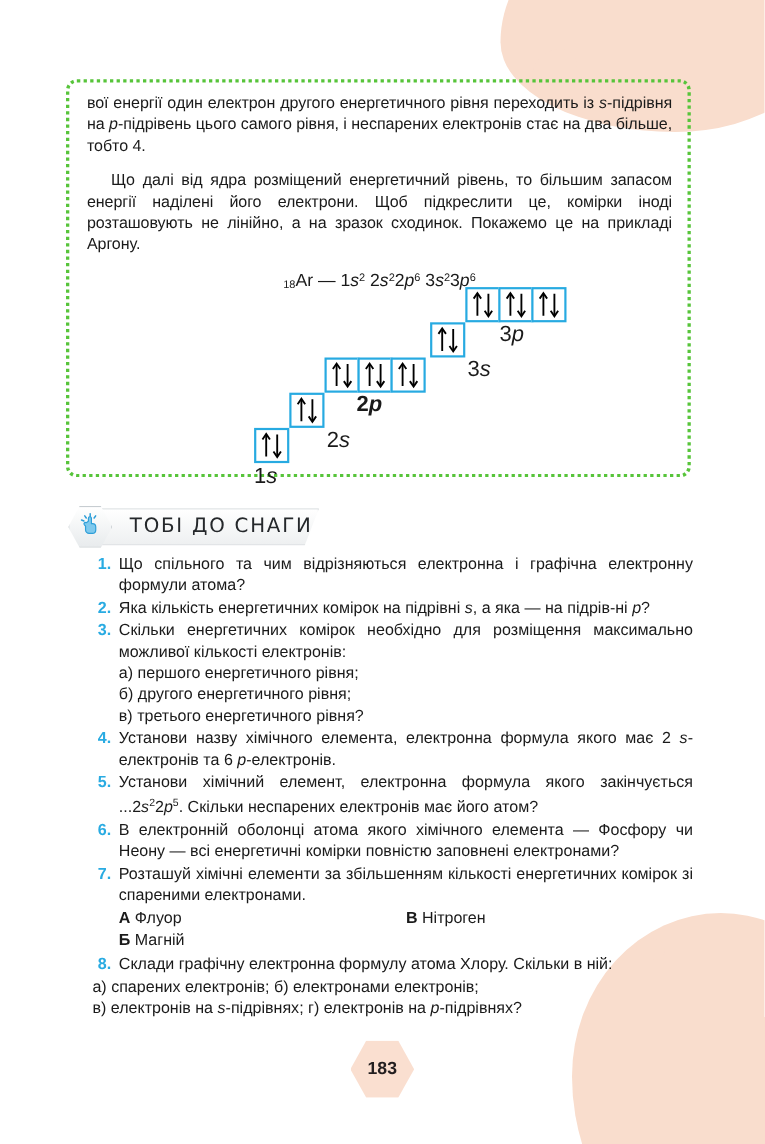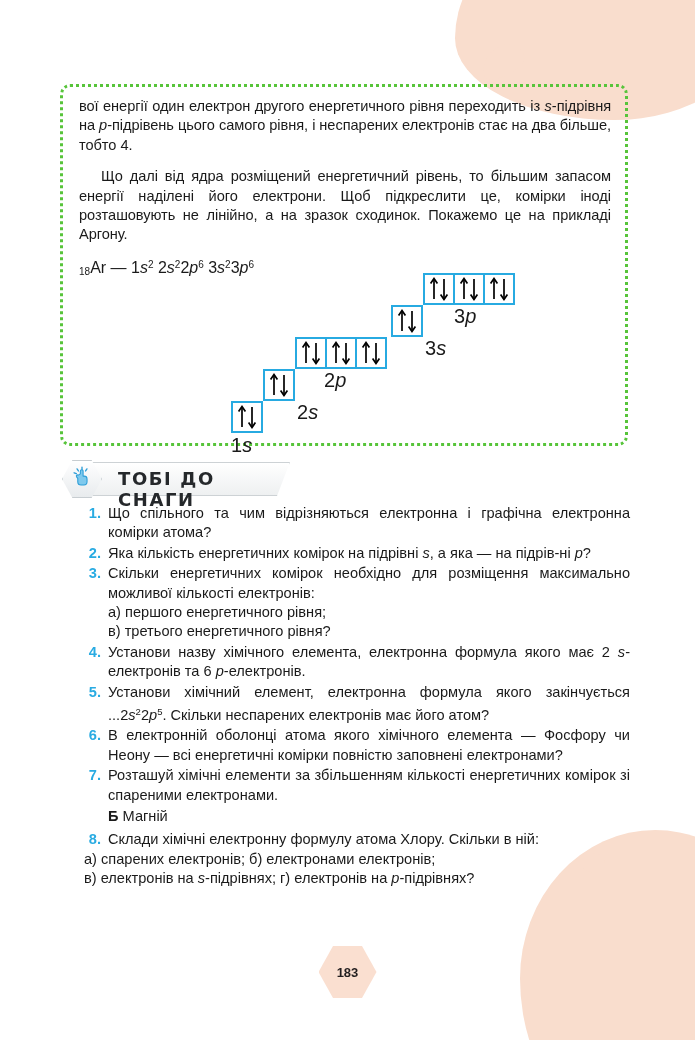--- a/index.html
+++ b/index.html
@@ -34,40 +34,41 @@
   #blob-br-drop {
     bottom: 168px; right: 90px;
     width: 26px; height: 20px;
     border-radius: 70% 30% 60% 40% / 70% 60% 40% 30%;
     transform: rotate(28deg);
   }
 
   
   #theory-box {
     position:absolute;
-    left: 60px; top: 84px;
+    left: 60px; top: 72px;
     width: 568px; height: 362px;
     border: 3px dotted #57c43a;
     border-radius: 10px;
     padding: 10px 14px 0 16px;
     z-index: 2;
     background: transparent;
   }
   .para {
     font-size: 14.6px;
     line-height: 19.4px;
     text-align: justify;
     margin: 0 0 0 0;
     letter-spacing: -0.05px;
   }
   .para.indent { text-indent: 22px; margin-top: 12px; }
   .it { font-style: italic; }
 
   
   #formula {
+    text-align:center;
     font-size: 16px;
     margin-top: 14px;
     white-space: nowrap;
   }
   #formula sub { font-size: 10px; vertical-align: -2px; }
   #formula sup { font-size: 10px; vertical-align: 5px; }
 
   
   #diagram {
     position: relative;
@@ -89,21 +90,21 @@
     font-size: 20px;
     white-space: nowrap;
   }
   .lbl .it { font-style: italic; }
 
   
   #tasks-header {
     position:absolute; left:62px; top:462px;
     width: 228px; height: 28px;
     z-index: 3;
-    display:flex; align-items:center;font-weight:bold;
+    display:flex; align-items:center;
   }
   #tasks-header-plate {
     position:absolute; left:22px; top:0;
     width: 206px; height: 34px;
     background: linear-gradient(#ffffff,#eef0f1);
     border: 1px solid #cdd2d5;
     clip-path: polygon(0 0, 100% 0, calc(100% - 13px) 100%, 0 100%);
     box-shadow: 0 1px 2px rgba(0,0,0,.16);
   }
   #tasks-hex {
@@ -142,21 +143,21 @@
   sup.sm { font-size: 9.5px; vertical-align: 5px; }
 
   
   #page-num {
     position:absolute; left: 50%; transform: translateX(-50%);
     bottom: 42px;
     width: 58px; height: 52px;
     background: #fadfd0;
     clip-path: polygon(25% 0, 75% 0, 100% 50%, 75% 100%, 25% 100%, 0 50%);
     display:flex; align-items:center; justify-content:center;
-    font-size: 13px; font-weight:bold; color:#231f20;
+    font-size: 16px; font-weight:bold; color:#231f20;
     z-index: 3;
   }
 </style>
 </head>
 <body>
 
 <div class="blob" id="blob-tr"></div>
 <div class="blob" id="blob-tr-drop"></div>
 <div class="blob" id="blob-br"></div>
 <div class="blob" id="blob-br-drop"></div>
@@ -216,21 +217,21 @@
       </div>
       <div class="cell">
         <svg width="28" height="28" viewBox="0 0 28 28">
           <line x1="9" y1="24" x2="9" y2="4" stroke="#000" stroke-width="1.7"></line>
           <polyline points="5.6,8.5 9,3.5 12.4,8.5" fill="none" stroke="#000" stroke-width="1.7"></polyline>
           <line x1="19" y1="4" x2="19" y2="24" stroke="#000" stroke-width="1.7"></line>
           <polyline points="15.6,19.5 19,24.5 22.4,19.5" fill="none" stroke="#000" stroke-width="1.7"></polyline>
         </svg>
       </div>
     </div>
-    <div class="lbl" style="left:245px; top:90px;">2<span class="it">p</span></div>
+    <div class="lbl" style="left:245px; top:90px;font-weight:bold;">2<span class="it">p</span></div>
 
     <div class="lvl" style="left:312px; top:26px;">
       <div class="cell">
         <svg width="28" height="28" viewBox="0 0 28 28">
           <line x1="9" y1="24" x2="9" y2="4" stroke="#000" stroke-width="1.7"></line>
           <polyline points="5.6,8.5 9,3.5 12.4,8.5" fill="none" stroke="#000" stroke-width="1.7"></polyline>
           <line x1="19" y1="4" x2="19" y2="24" stroke="#000" stroke-width="1.7"></line>
           <polyline points="15.6,19.5 19,24.5 22.4,19.5" fill="none" stroke="#000" stroke-width="1.7"></polyline>
         </svg>
       </div>
@@ -283,33 +284,34 @@
       </svg>
     </span>
   </div>
   <div id="tasks-title">ТОБІ ДО СНАГИ</div>
 </div>
 
 <div id="questions">
 
   <div class="q">
     <div class="q-num">1.</div>
-    <div class="q-body">Що спільного та чим відрізняються електронна і графічна електронна комірки атома?</div>
+    <div class="q-body">Що спільного та чим відрізняються електронна і графічна електронну формули атома?</div>
   </div>
 
   <div class="q">
     <div class="q-num">2.</div>
     <div class="q-body"><span>Яка кількість енергетичних комірок на підрівні </span><span class="it">s</span><span>, а яка — на підрів-ні </span><span class="it">p</span><span>?</span></div>
   </div>
 
   <div class="q">
     <div class="q-num">3.</div>
     <div class="q-body">
       <div>Скільки енергетичних комірок необхідно для розміщення максимально можливої кількості електронів:</div>
       <div class="sub nojust">а) першого енергетичного рівня;</div>
+      <div class="sub nojust">б) другого енергетичного рівня;</div>
       <div class="sub nojust">в) третього енергетичного рівня?</div>
     </div>
   </div>
 
   <div class="q">
     <div class="q-num">4.</div>
     <div class="q-body"><span>Установи назву хімічного елемента, електронна формула якого має 2 </span><span class="it">s</span><span>-електронів та 6 </span><span class="it">p</span><span>-електронів.</span></div>
   </div>
 
   <div class="q">
@@ -320,31 +322,33 @@
   <div class="q">
     <div class="q-num">6.</div>
     <div class="q-body">В електронній оболонці атома якого хімічного елемента — Фосфору чи Неону — всі енергетичні комірки повністю заповнені електронами?</div>
   </div>
 
   <div class="q">
     <div class="q-num">7.</div>
     <div class="q-body">
       <div>Розташуй хімічні елементи за збільшенням кількості енергетичних комірок зі спареними електронами.</div>
       <div class="opts">
+        <div class="col"><span class="opt-letter">А</span> <span>Флуор</span></div>
+        <div class="col"><span class="opt-letter">В</span> <span>Нітроген</span></div>
       </div>
       <div class="opts">
         <div class="col"><span class="opt-letter">Б</span> <span>Магній</span></div>
       </div>
     </div>
   </div>
 
   <div class="q" style="margin-top:3px;">
     <div class="q-num">8.</div>
     <div class="q-body nojust">
-      <div>Склади хімічні електронну формулу атома Хлору. Скільки в ній:</div>
+      <div>Склади графічну електронна формулу атома Хлору. Скільки в ній:</div>
     </div>
   </div>
   <div style="margin-left:0;">
     <div class="q-body nojust">а) спарених електронів; б) електронами електронів;</div>
     <div class="q-body nojust">в) електронів на <span class="it">s</span>-підрівнях; г) електронів на <span class="it">p</span>-підрівнях?</div>
   </div>
 
 </div>
 
 <div id="page-num">183</div>

